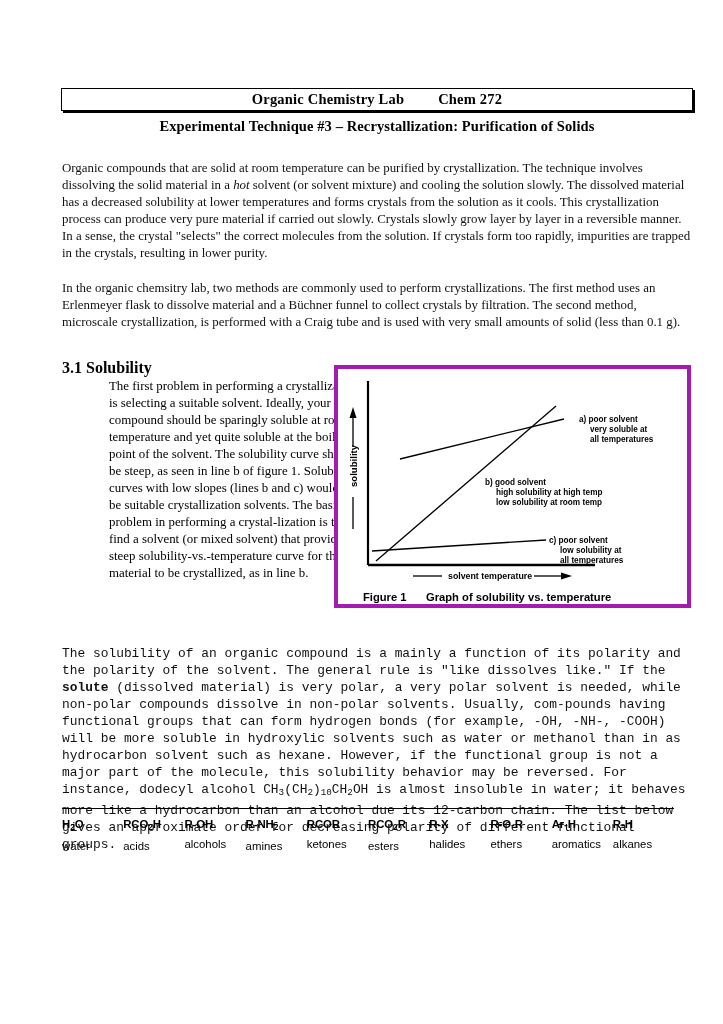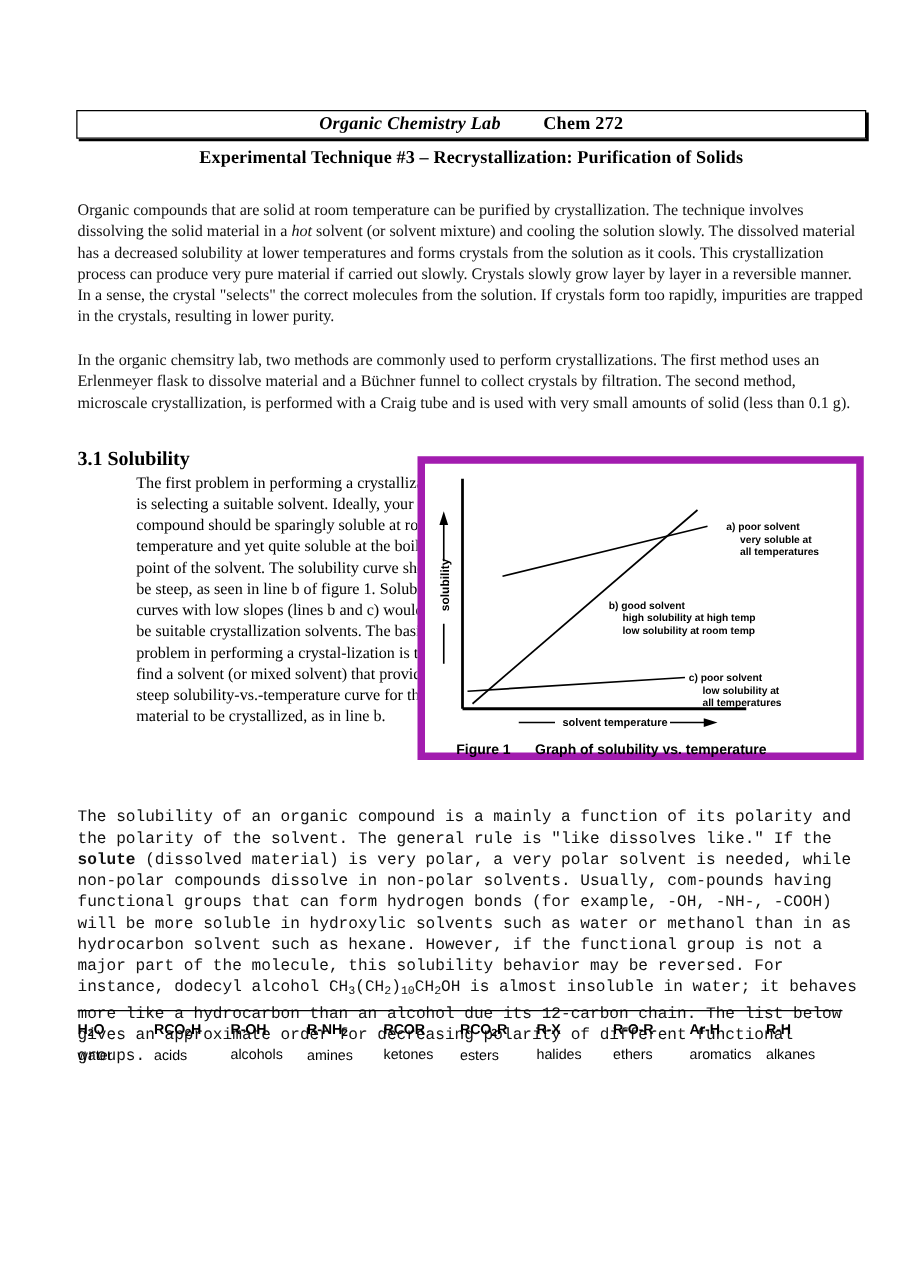--- a/index.html
+++ b/index.html
@@ -32,21 +32,21 @@
     height: 23px;
     border: 1px solid #000;
     box-shadow: 2px 2px 0 #000;
     box-sizing: border-box;
     text-align: center;
     font-weight: bold;
     font-size: 14.5px;
     line-height: 21px;
     letter-spacing: 0.2px;
   }
-  .header-box .h-title { margin-right: 34px; font-style: italic; }
+  .header-box .h-title { margin-right: 34px; }
 
   .doc-title {
     position: absolute;
     left: 61px;
     top: 118px;
     width: 632px;
     text-align: center;
     font-weight: bold;
     font-size: 14.5px;
     letter-spacing: 0.1px;
@@ -86,21 +86,21 @@
   b.bd { font-weight: bold; }
   sub { font-size: 0.72em; vertical-align: -0.25em; }
 
   
   .figure-box {
     position: absolute;
     left: 334px;
     top: 365px;
     width: 357px;
     height: 243px;
-    border: 6px solid #a21caf;
+    border: 4px solid #a21caf;
     box-sizing: border-box;
     background: #fff;
   }
   .figure-svg {
     position: absolute;
     left: 0; top: 0;
   }
 
   
   .pol-wrap {

